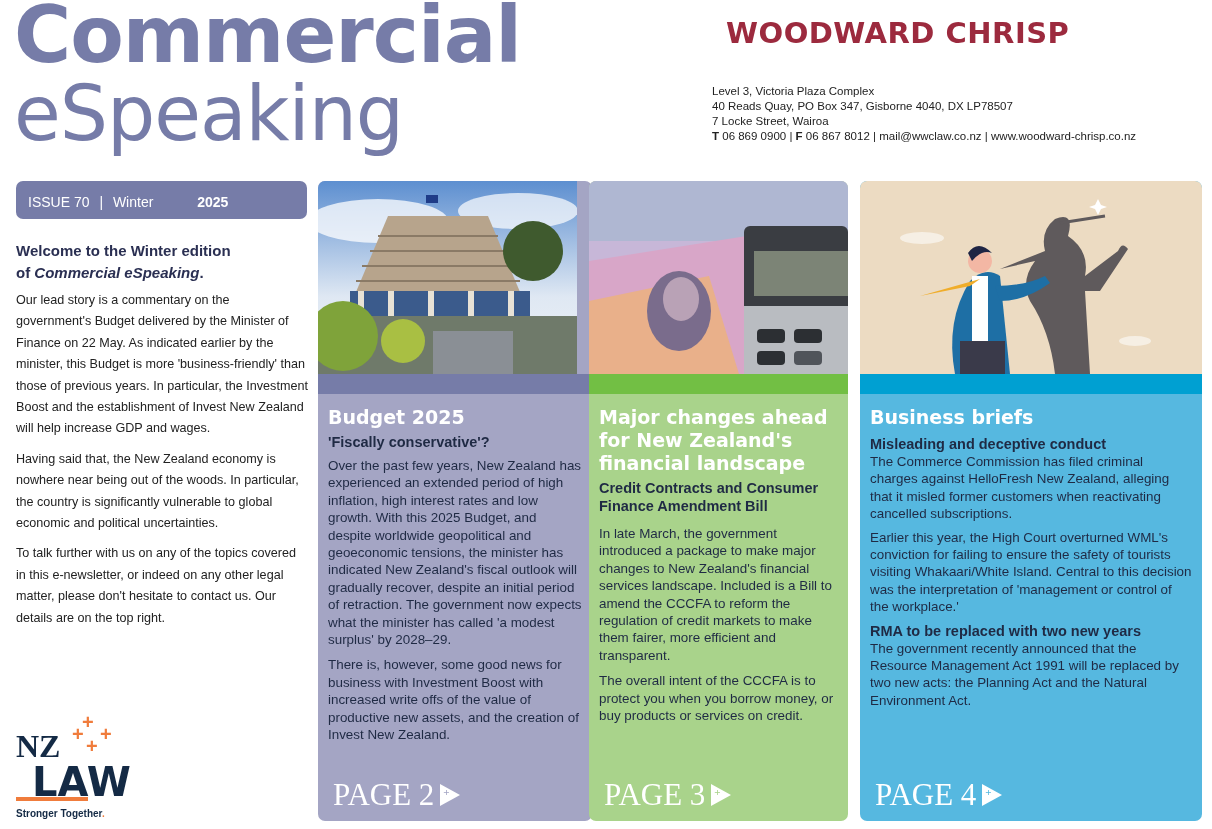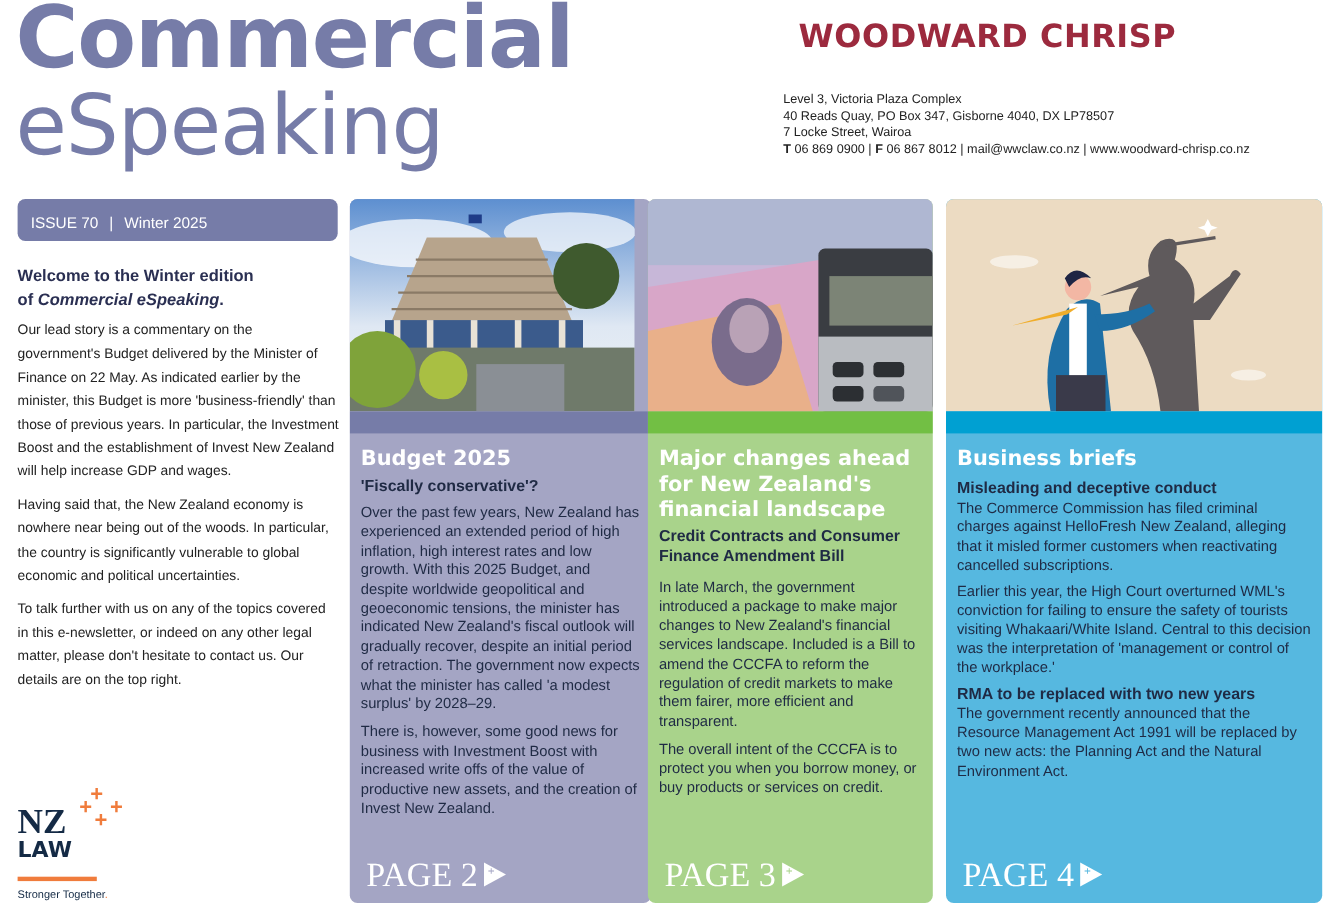--- a/index.html
+++ b/index.html
@@ -7,32 +7,32 @@
   body { position: relative; font-family: "Liberation Sans", sans-serif; color: #1f2a44; }
 
   .title1 { position: absolute; left: 14px; top: -4px; font-size: 78px; font-weight: bold; color: #767ca8; letter-spacing: -1px; line-height: 1; font-family: "DejaVu Sans", sans-serif; }
   .title2 { position: absolute; left: 14px; top: 76px; font-size: 76px; font-weight: normal; color: #767ca8; letter-spacing: -1px; line-height: 1; font-family: "DejaVu Sans", sans-serif; }
 
   .brand { position: absolute; left: 726px; top: 16px; font-size: 29px; font-weight: bold; color: #9c2a3e; letter-spacing: 0.5px; font-family: "DejaVu Sans", sans-serif; }
   .address { position: absolute; left: 712px; top: 84px; font-size: 11.5px; line-height: 15px; color: #222; }
   .address b { font-weight: bold; }
 
   .issue { position: absolute; left: 16px; top: 181px; width: 291px; height: 38px; background: #767ca8; border-radius: 7px; color: #fff; font-size: 14px; padding: 13px 12px; }
-  .issue b { font-weight: normal; }
+  .issue b { font-weight: bold; margin-left: 40px; }
 
   .intro { position: absolute; left: 16px; top: 240px; width: 292px; }
   .intro h2 { font-size: 15px; line-height: 22px; font-weight: bold; color: #2a2f52; margin-bottom: 6px; }
   .intro h2 i { font-style: italic; }
   .intro p { font-size: 12.6px; line-height: 21.4px; color: #222; margin-bottom: 9px; }
 
   .nzlogo { position: absolute; left: 16px; top: 712px; width: 110px; height: 110px; }
   .nzlogo .nz { position: absolute; left: 0; top: 18px; font-size: 32px; font-weight: bold; color: #142a45; font-family: Liberation Serif, serif; line-height: 1; }
-  .nzlogo .law { position: absolute; left: 0; top: 50px; font-size: 20px; font-weight: bold; color: #142a45; font-family: "DejaVu Sans", sans-serif; line-height: 1; }
+  .nzlogo .law { position: absolute; left: 16px; top: 50px; font-size: 40px; font-weight: bold; color: #142a45; font-family: "DejaVu Sans", sans-serif; line-height: 1; }
   .nzlogo .bar { position: absolute; left: 0; top: 85px; width: 72px; height: 4px; background: #f07c3c; }
-  .nzlogo .tag { position: absolute; left: 0; top: 96px; font-size: 10px; font-weight: normal; color: #142a45; white-space: nowrap; }
+  .nzlogo .tag { position: absolute; left: 0; top: 96px; font-size: 10px; font-weight: bold; color: #142a45; white-space: nowrap; }
   .nzlogo .tag span { color: #f07c3c; }
   .plus { position: absolute; color: #f07c3c; font-weight: bold; font-size: 20px; line-height: 1; }
 
   .card { position: absolute; top: 181px; height: 640px; border-radius: 7px; overflow: hidden; }
   .card .img { position: absolute; left: 0; top: 0; width: 100%; height: 193px; }
   .card .band { position: absolute; left: 0; top: 193px; width: 100%; height: 20px; }
   .card .body { position: absolute; left: 0; top: 213px; width: 100%; bottom: 0; padding: 12px 10px 0 10px; }
   .card h3 { font-size: 19px; font-weight: bold; color: #fff; line-height: 23px; font-family: "DejaVu Sans", sans-serif; }
   .card h4 { font-size: 14.5px; font-weight: bold; color: #1f2a44; line-height: 18px; }
   .card p { font-size: 13.4px; line-height: 17.4px; color: #1f2a44; }

